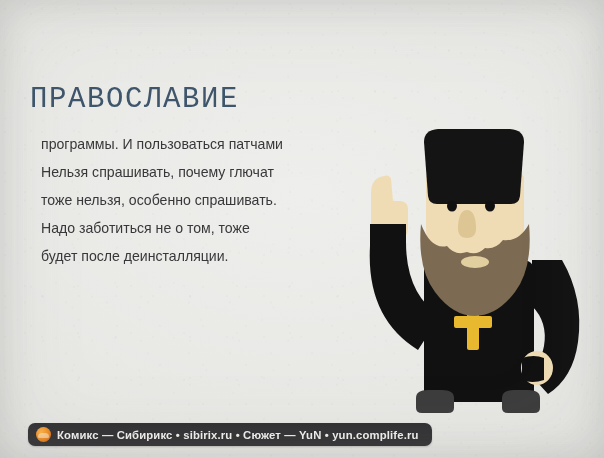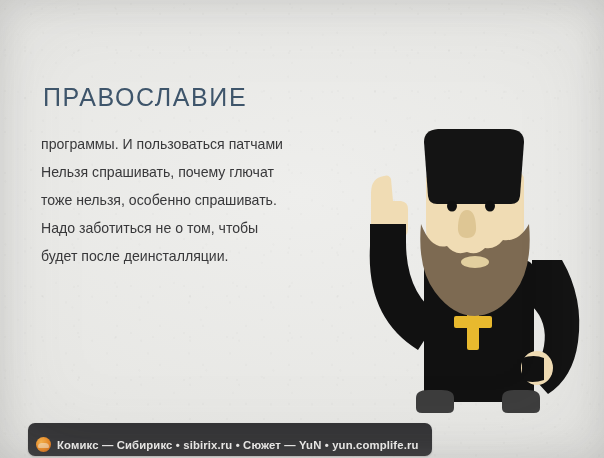--- a/index.html
+++ b/index.html
@@ -46,24 +46,24 @@
   #edge-vignette {
     position: absolute;
     inset: 0;
     pointer-events: none;
     box-shadow: inset 0 0 34px rgba(120,120,118,.22), inset 0 0 90px rgba(130,130,128,.13);
   }
 
   
   #title {
     position: absolute;
-    left: 43px;
+    left: 30px;
     top: 83px;
-    font-family: Liberation Sans, sans-serif;
-    font-size: 25px;
+    font-family: Liberation Mono, monospace;
+    font-size: 29px;
     letter-spacing: 1.6px;
     color: #3e556b;
     white-space: nowrap;
   }
   #body-text {
     position: absolute;
     left: 41px;
     top: 130px;
     width: 312px;
     font-size: 14.1px;
@@ -71,21 +71,21 @@
     color: #38383a;
   }
   #body-text .line { white-space: nowrap; }
 
   
   #footer-bar {
     position: absolute;
     left: 28px;
     top: 423px;
     height: 23px;
-    padding: 10px 13px 0 8px;
+    padding: 0 13px 0 8px;
     display: flex;
     align-items: center;
     gap: 6px;
     background: #333335;
     border-radius: 7px;
     box-shadow: 0 1px 2px rgba(0,0,0,.18);
   }
   #footer-logo {
     width: 15px; height: 15px;
     border-radius: 50%;
@@ -173,21 +173,21 @@
       </g>
     </svg>
   </div>
 
   <div id="title">ПРАВОСЛАВИЕ</div>
 
   <div id="body-text">
     <div class="line">программы. И пользоваться патчами</div>
     <div class="line">Нельзя спрашивать, почему глючат</div>
     <div class="line">тоже нельзя, особенно спрашивать.</div>
-    <div class="line">Надо заботиться не о том, чтобы</div>
+    <div class="line">Надо заботиться не о том, тоже</div>
     <div class="line">будет после деинсталляции.</div>
   </div>
 
   <div id="footer-bar">
     <span id="footer-logo"></span>
     <span id="footer-text">Комикс — Сибирикс • sibirix.ru • Сюжет — YuN • yun.complife.ru</span>
   </div>
 
   <div id="edge-vignette"></div>
 </div>

